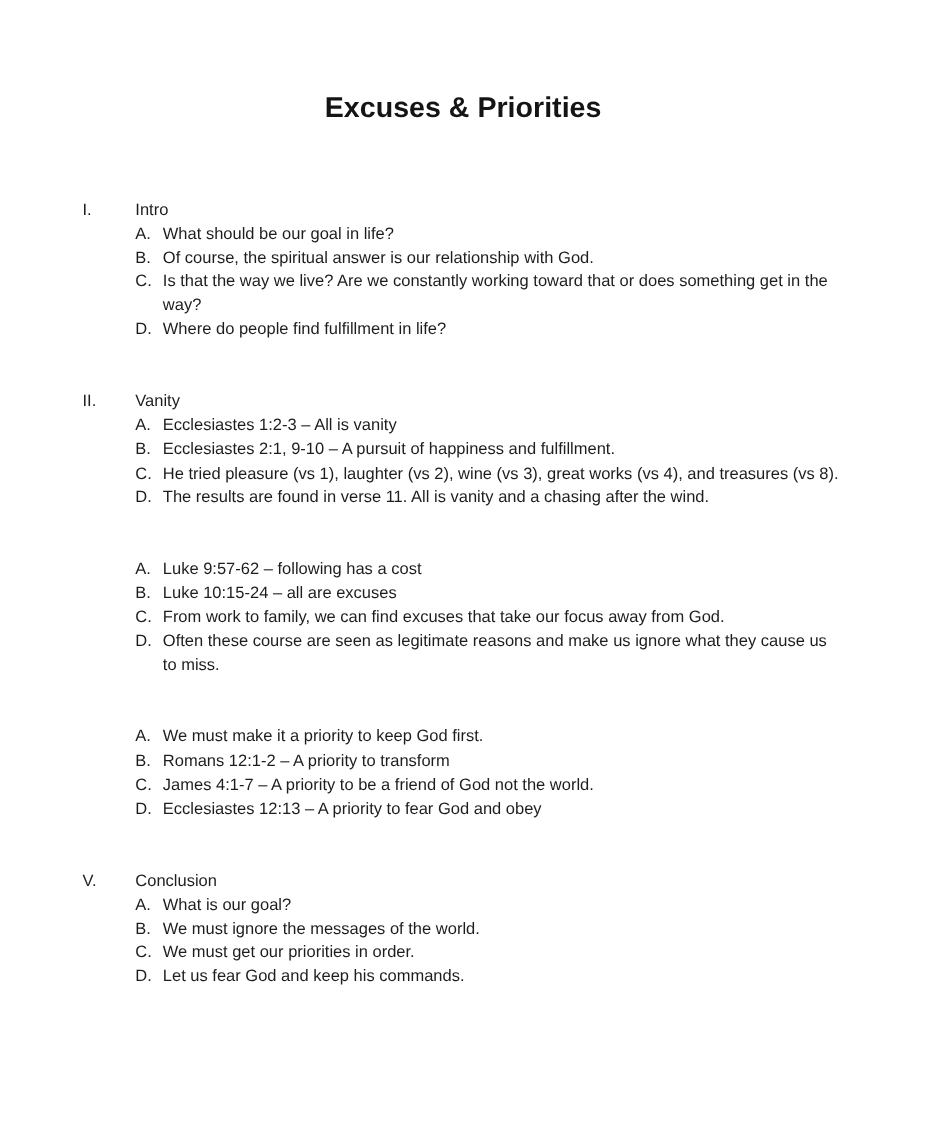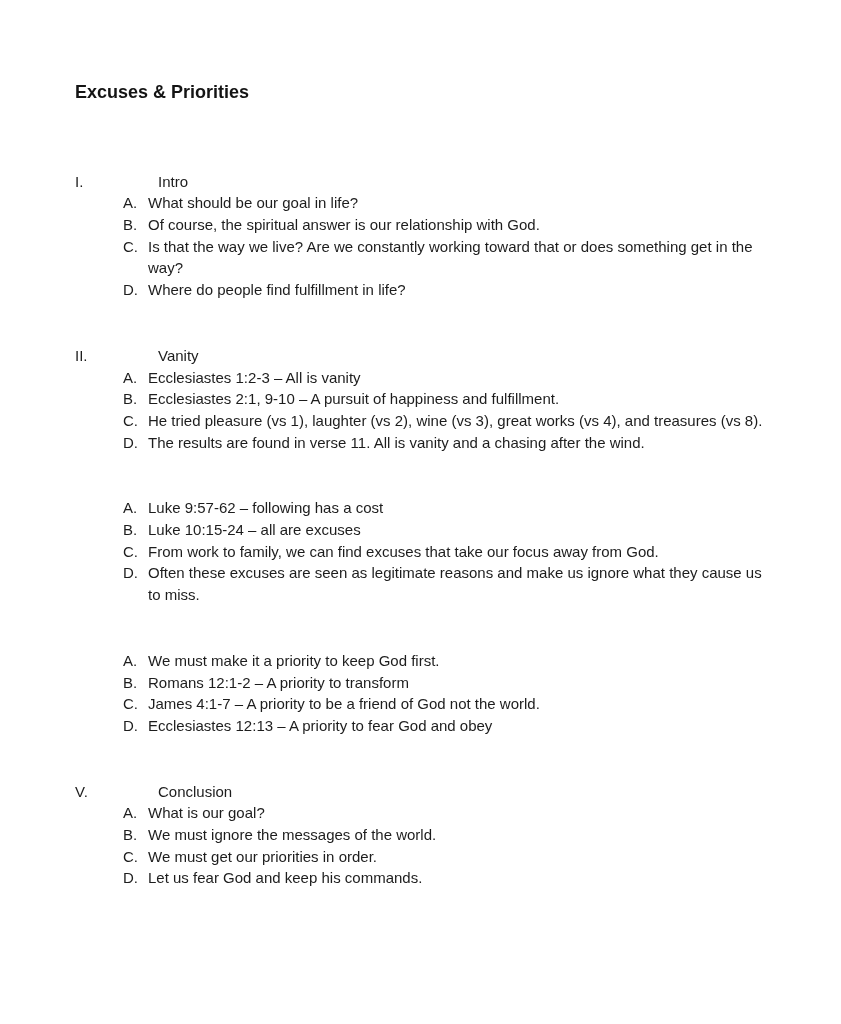--- a/index.html
+++ b/index.html
@@ -16,21 +16,22 @@
   }
   .page {
     box-sizing: border-box;
     width: 841px;
     height: 1024px;
     padding: 82px 74px 0 75px;
     background: #ffffff;
   }
   .title {
     margin: 0;
-    font-size: 18px;
+    text-align: center;
+    font-size: 26px;
     font-weight: 600;
     color: #141414;
     line-height: 1.2;
   }
   .outline {
     margin-top: 67px;
     font-size: 15px;
     line-height: 21.7px;
   }
   .section {
@@ -40,21 +41,20 @@
     margin-bottom: 0;
   }
   .section-row {
     display: flex;
   }
   .numeral {
     flex: 0 0 48px;
   }
   .heading {
     flex: 1;
-    margin-left: 35px;
   }
   .items {
     margin-left: 48px;
   }
   .item {
     display: flex;
   }
   .letter {
     flex: 0 0 25px;
   }
@@ -136,21 +136,21 @@
     <span class="text">Luke 10:15-24 – all are excuses</span>
   </div>
 
   <div class="item">
     <span class="letter">C.</span>
     <span class="text">From work to family, we can find excuses that take our focus away from God.</span>
   </div>
 
   <div class="item">
     <span class="letter">D.</span>
-    <span class="text">Often these excuses are seen as legitimate reasons and make us ignore what they cause us to miss.</span>
+    <span class="text">Often these course are seen as legitimate reasons and make us ignore what they cause us to miss.</span>
   </div>
 </div>
   </section>
 
   <section class="section">
     <div class="items">
   <div class="item">
     <span class="letter">A.</span>
     <span class="text">We must make it a priority to keep God first.</span>
   </div>

